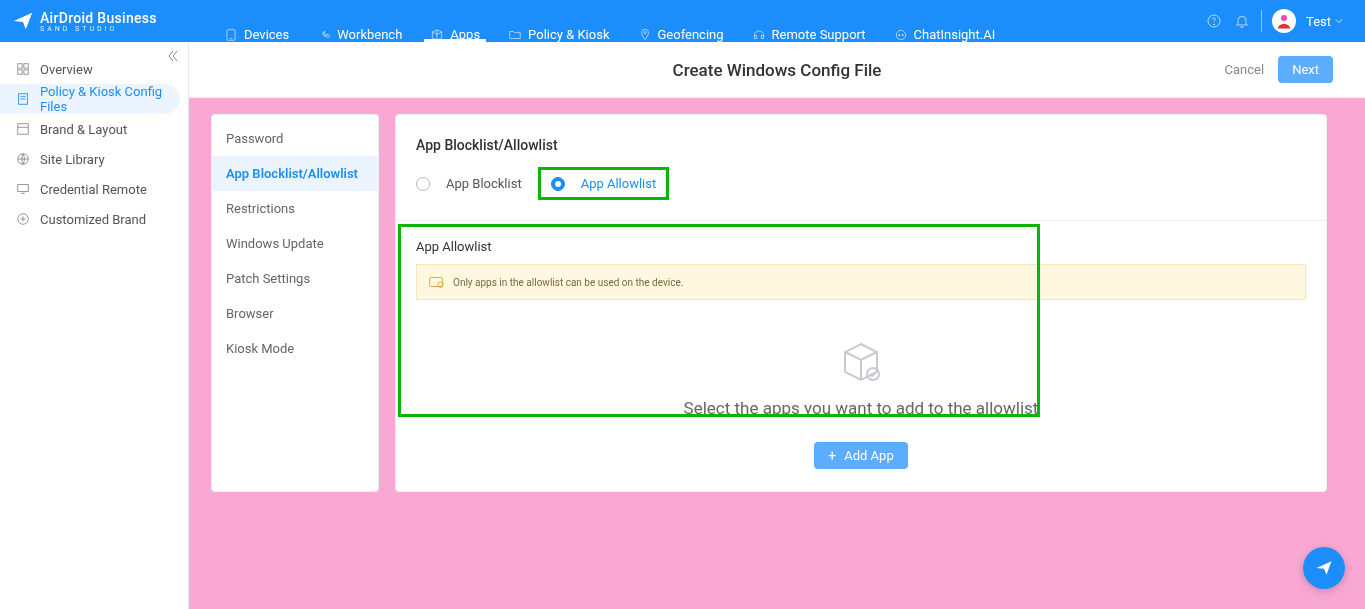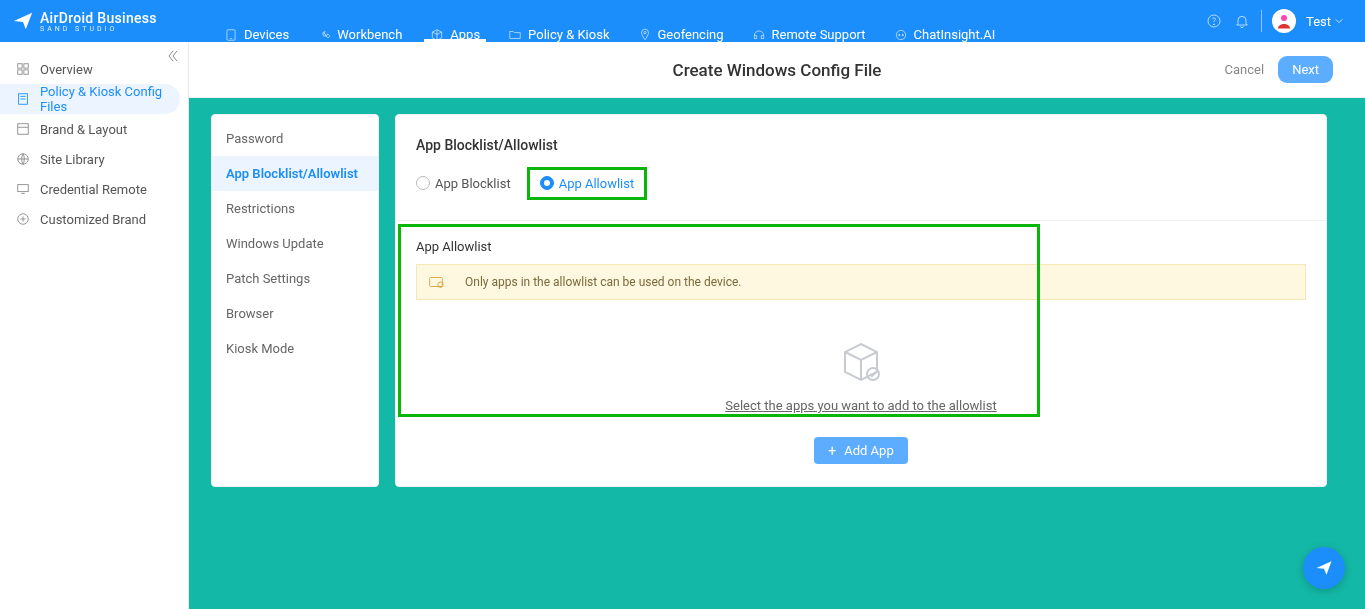--- a/index.html
+++ b/index.html
@@ -29,55 +29,55 @@
 
 .container { display:flex; height:calc(609px - 42px); }
 .sidebar { width:189px; background:#fff; border-right:1px solid #e6e8eb; position:relative; padding-top:12px; }
 .collapse-btn { position:absolute; top:6px; right:8px; width:16px; height:16px; cursor:pointer; }
 .side-item { display:flex; align-items:center; height:30px; padding-left:16px; font-size:13px; color:#555; cursor:pointer; }
 .side-item .sicn { width:14px; height:14px; margin-right:10px; display:inline-flex; }
 .side-item .sicn svg { stroke:#888; fill:none; width:14px; height:14px; }
 .side-item.active { background:#ecf5ff; color:#1c8efb; border-radius:0 16px 16px 0; margin-right:8px; }
 .side-item.active .sicn svg { stroke:#1c8efb; }
 
-.main { flex:1; background:#14b8a6; overflow:auto; position:relative; }
+.main { flex:1; background:#f9a8d4; overflow:auto; position:relative; }
 .page-header { height:56px; background:#fff; border-bottom:1px solid #eef0f2; display:flex; align-items:center; justify-content:center; position:relative; margin-bottom:16px; }
 .page-title { font-size:17px; color:#333; font-weight:500; }
 .header-actions { position:absolute; right:32px; display:flex; align-items:center; gap:14px; }
 .btn-link { font-size:13px; color:#888; cursor:pointer; }
-.btn-primary { background:#5cadff; color:#fff; font-size:13px; border:none; padding:6px 14px; border-radius:9px; cursor:pointer; }
+.btn-primary { background:#5cadff; color:#fff; font-size:13px; border:none; padding:6px 14px; border-radius:4px; cursor:pointer; }
 
 .content-row { display:flex; gap:16px; padding:0 38px 22px 22px; }
 .config-tabs { width:168px; background:#fff; border:1px solid #eef0f2; border-radius:4px; padding:6px 0; }
 .config-tab { padding:10px 14px; font-size:13px; color:#666; cursor:pointer; }
 .config-tab.active { background:#ecf5ff; color:#1c8efb; font-weight:600; }
 
 .config-panel { flex:1; background:#fff; border:1px solid #eef0f2; border-radius:4px; padding:22px 20px; min-height:360px; }
 .section-title { font-size:14px; color:#333; font-weight:500; margin-bottom:14px; }
 
 .radio-row { display:flex; align-items:center; gap:22px; margin-bottom:20px; }
-.radio-opt { display:flex; gap:5px; font-size:13px; color:#555; cursor:pointer; }
+.radio-opt { display:flex; align-items:center; gap:16px; font-size:13px; color:#555; cursor:pointer; }
 .radio-circle { width:14px; height:14px; border-radius:50%; border:1px solid #bbb; display:inline-flex; align-items:center; justify-content:center; }
 .radio-opt.selected .radio-circle { border-color:#1c8efb; background:#1c8efb; }
 .radio-opt.selected .radio-circle::after { content:""; width:6px; height:6px; background:#fff; border-radius:50%; }
 .radio-opt.selected .radio-label { color:#1c8efb; }
 .hl-green { border:3px solid #0bb60b; padding:6px 10px; margin-left:-6px; }
 
 .hr { height:1px; background:#eef0f2; margin-bottom:18px; margin-left:-20px; margin-right:-20px; }
 
 .allow-section { position:relative; }
 .hl-green-box { border:3px solid #0bb60b; position:absolute; left:-18px; top:-15px; width:642px; height:193px; pointer-events:none; }
 .sub-title { font-size:13px; color:#333; margin-bottom:10px; }
-.info-banner { background:#fff8e1; border:1px solid #f6e7b8; padding:8px 10px; font-size:12px; color:#7a6a3a; display:flex; align-items:center; gap:20px; margin-bottom:28px; }
+.info-banner { background:#fff8e1; border:1px solid #f6e7b8; padding:8px 10px; font-size:10px; color:#7a6a3a; display:flex; align-items:center; gap:8px; margin-bottom:28px; }
 .info-banner .bicn { width:18px; height:18px; display:inline-flex; }
 .info-banner .bicn svg { stroke:#d8a038; fill:none; }
 .empty-area { display:flex; flex-direction:column; align-items:center; gap:12px; padding:10px 0 14px; }
 .empty-icn { width:48px; height:48px; }
 .empty-icn svg { stroke:#c7cbd1; fill:none; }
-.empty-text { font-size:13px; color:#666;text-decoration:underline; }
+.empty-text { font-size:17px; color:#666;text-decoration:underline; }
 
 .add-app-btn { display:flex; align-items:center; gap:8px; background:#5cadff; color:#fff; font-size:13px; border:none; padding:6px 14px; border-radius:4px; cursor:pointer; margin:10px auto 0; }
 .plus { font-size:14px; line-height:1; }
 
 .fab { position:fixed; bottom:20px; right:20px; width:42px; height:42px; border-radius:50%; background:#1c8efb; display:flex; align-items:center; justify-content:center; cursor:pointer; box-shadow:0 2px 8px rgba(0,0,0,.2); }
 .fab svg { fill:#fff; }
 </style>
 </head>
 <body>
 

